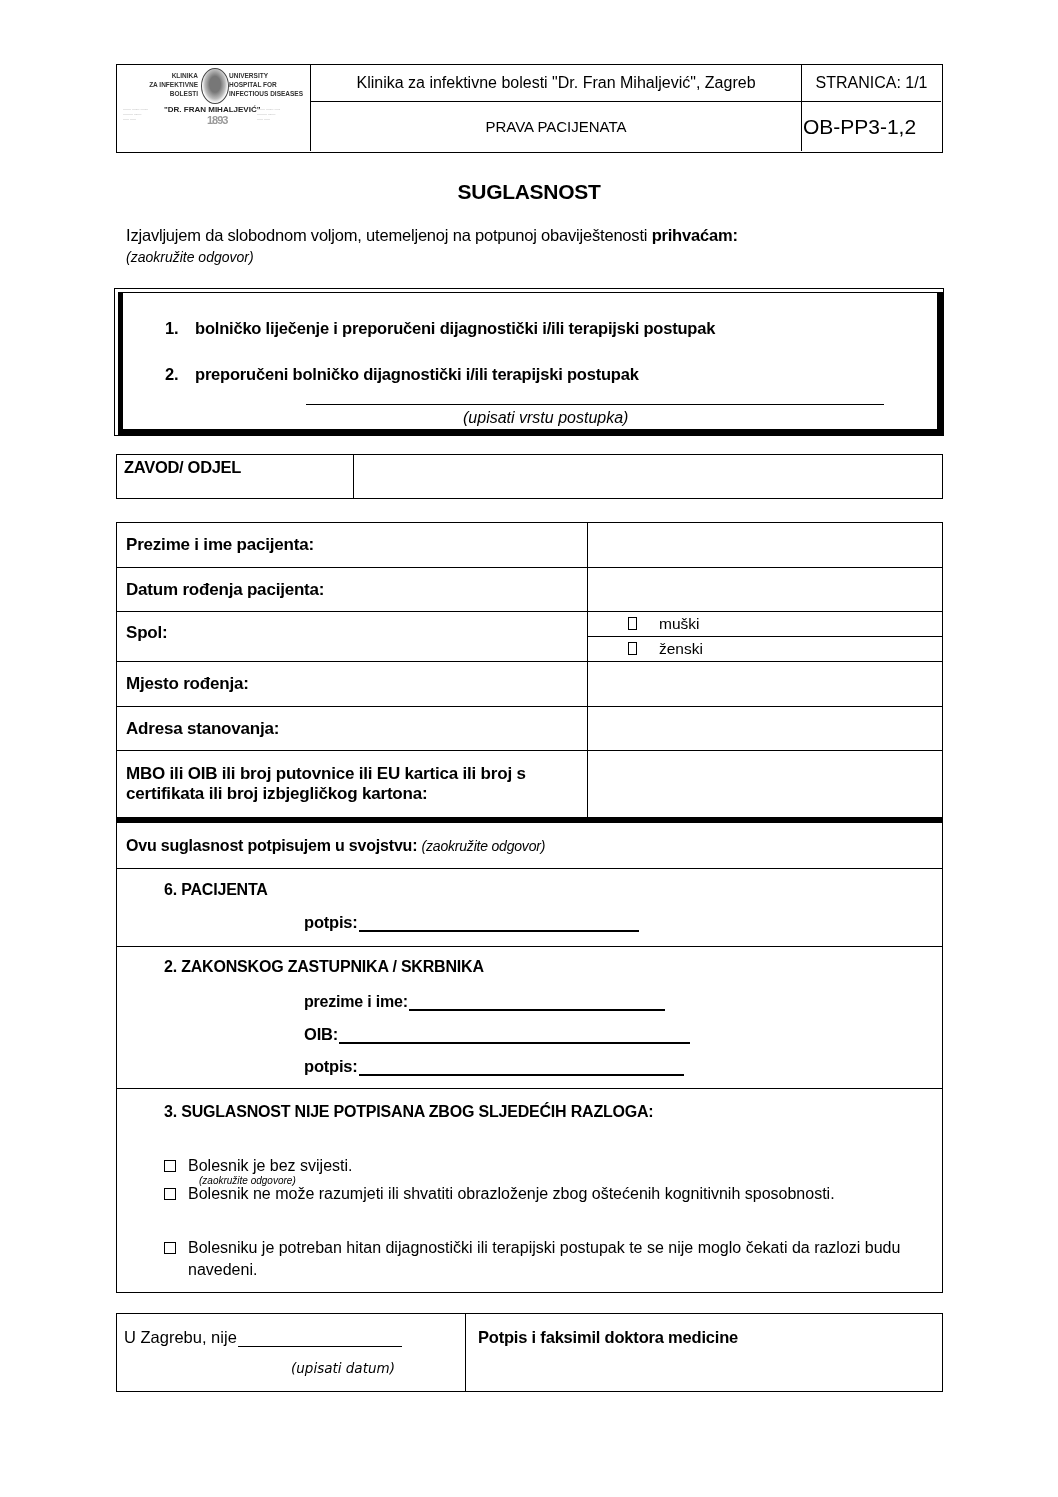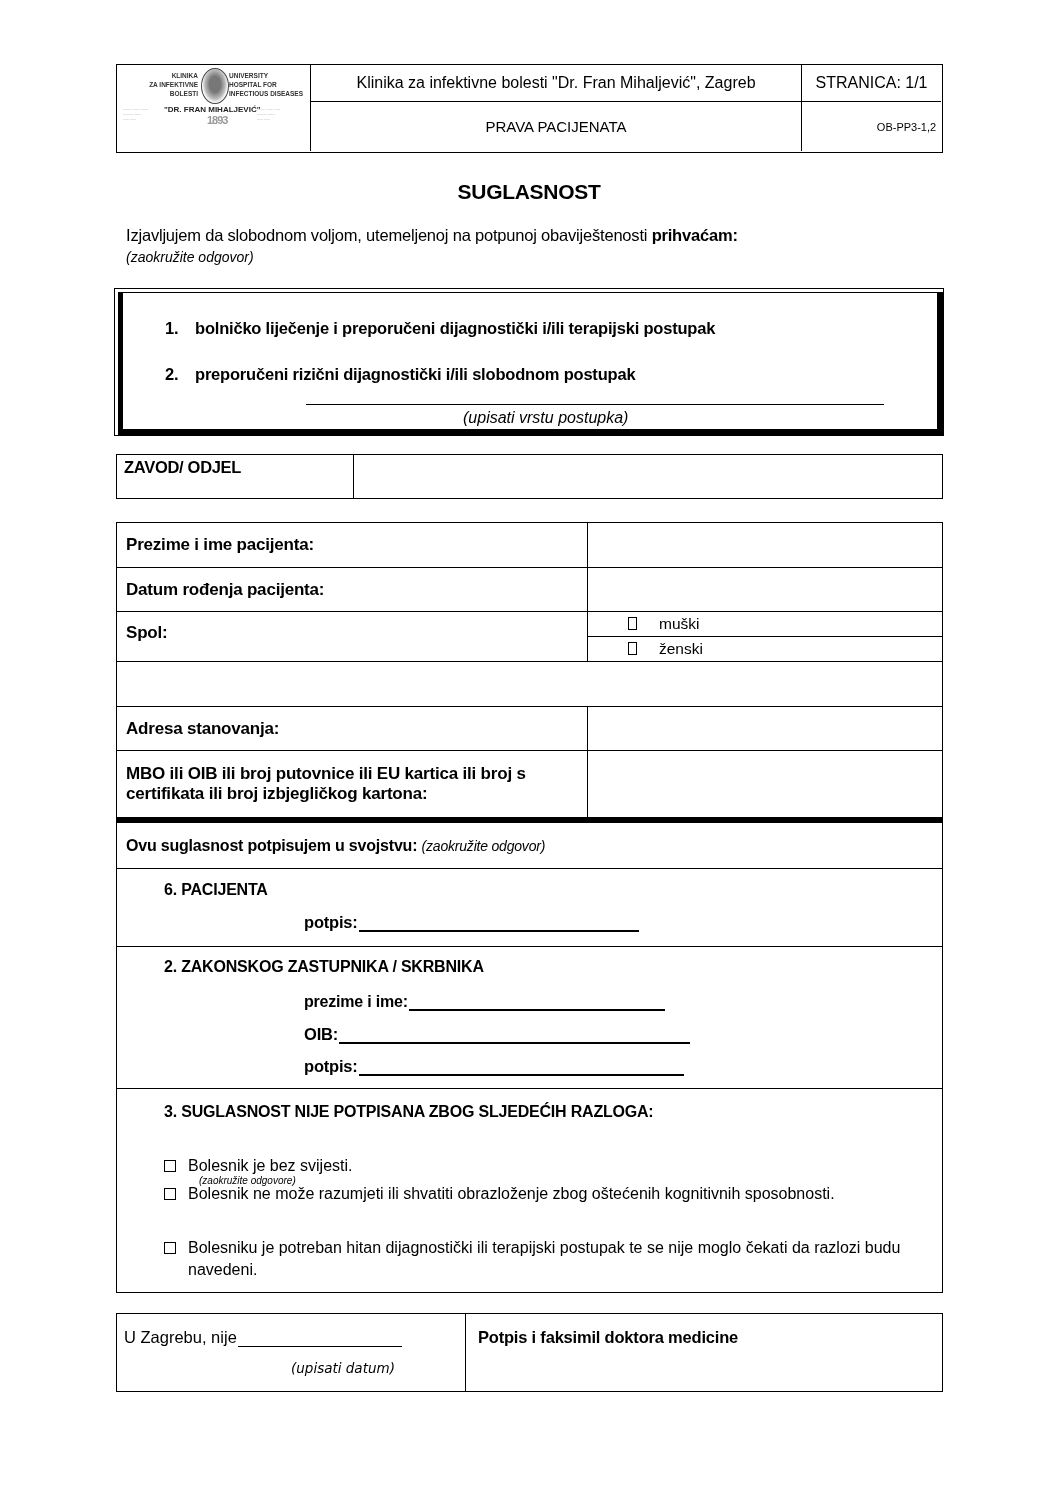--- a/index.html
+++ b/index.html
@@ -9,22 +9,22 @@
 
   
   .hdr { left: 116px; top: 64px; width: 827px; height: 89px; border: 1.5px solid #000; }
   .hdr .logo { position: absolute; left: 0; top: 0; width: 194px; height: 86px; border-right: 1.5px solid #000; }
   .hdr .c-title { position: absolute; left: 194px; top: 0; width: 491px; height: 37px; border-right: 1.5px solid #000; border-bottom: 1.5px solid #000;
      font-size: 16px; display: flex; align-items: center; justify-content: center; font-family: "Liberation Sans Narrow", "Liberation Sans", sans-serif; }
   .hdr .c-page { position: absolute; left: 685px; top: 0; width: 139px; height: 37px; border-bottom: 1.5px solid #000;
      font-size: 16px; display: flex; align-items: center; justify-content: center; }
   .hdr .c-sub { position: absolute; left: 194px; top: 37px; width: 491px; height: 49px; border-right: 1.5px solid #000;
      font-size: 15px; display: flex; align-items: center; justify-content: center; }
-  .hdr .c-code { position: absolute; left: 720px; top: 37px; width: 139px; height: 49px;
-     font-size: 11px; display: flex; align-items: center; justify-content: center; }
+  .hdr .c-code { position: absolute; left: 673px; top: 37px; width: 139px; height: 49px;
+     font-size: 21px; display: flex; align-items: center; justify-content: center; }
 
   .logo .lt { position: absolute; font-size: 6.5px; font-weight: bold; line-height: 9px; color: #333; }
   .logo .lt.l { right: 112px; text-align: right; top: 6px; }
   .logo .lt.r { left: 112px; text-align: left; top: 6px; }
   .logo .portrait { position: absolute; left: 84px; top: 3px; width: 28px; height: 36px; border: 1.5px solid #444; border-radius: 50%;
      background: radial-gradient(ellipse at 50% 45%, #777 0 30%, #bbb 55%, #fff 70%); }
   .logo .fm { position: absolute; left: 47px; top: 40px; font-size: 8px; font-weight: bold; color: #222; white-space: nowrap; }
   .logo .small { position: absolute; font-size: 3.5px; color: #777; line-height: 5px; white-space: nowrap; }
   .logo .year { position: absolute; left: 90px; top: 49px; font-size: 11px; font-weight: bold; color: #999; letter-spacing: -1px; }
 
@@ -103,21 +103,21 @@
   <div class="c-code">OB-PP3-1,2</div>
 </div>
 
 <div class="abs title">SUGLASNOST</div>
 <div class="abs intro"><span>Izjavljujem da slobodnom voljom, utemeljenoj na potpunoj obaviještenosti </span><b>prihvaćam:</b></div>
 <div class="abs intro-note">(zaokružite odgovor)</div>
 
 <div class="abs optbox">
   <div class="inner">
     <div class="opt opt1"><span class="n">1.</span><span>bolničko liječenje i preporučeni dijagnostički i/ili terapijski postupak</span></div>
-    <div class="opt opt2"><span class="n">2.</span><span>preporučeni rizični dijagnostički i/ili slobodnom postupak</span></div>
+    <div class="opt opt2"><span class="n">2.</span><span>preporučeni bolničko dijagnostički i/ili terapijski postupak</span></div>
     <div class="optline"></div>
     <div class="optnote">(upisati vrstu postupka)</div>
   </div>
 </div>
 
 <div class="abs zavod">
   <div class="lbl">ZAVOD/ ODJEL</div>
   <div style="position:absolute;left:237px;right:0;top:0;bottom:0;"></div>
 </div>
 
@@ -137,20 +137,21 @@
           <span class="box"></span>
           <span>muški</span>
         </div>
       <div class="spol-opt second">
           <span class="box"></span>
           <span>ženski</span>
         </div>
     </div>
   </div>
   <div class="prow" style="top:139px;height:45px;">
+    <div class="k">Mjesto rođenja:</div>
     <div class="v"></div>
   </div>
   <div class="prow" style="top:184px;height:44px;">
     <div class="k">Adresa stanovanja:</div>
     <div class="v"></div>
   </div>
   <div class="prow" style="top:228px;height:66px;border-bottom:none;">
     <div class="k" style="padding-right:14px;">MBO ili OIB ili broj putovnice ili EU kartica ili broj s certifikata ili broj izbjegličkog kartona:</div>
     <div class="v"></div>
   </div>

